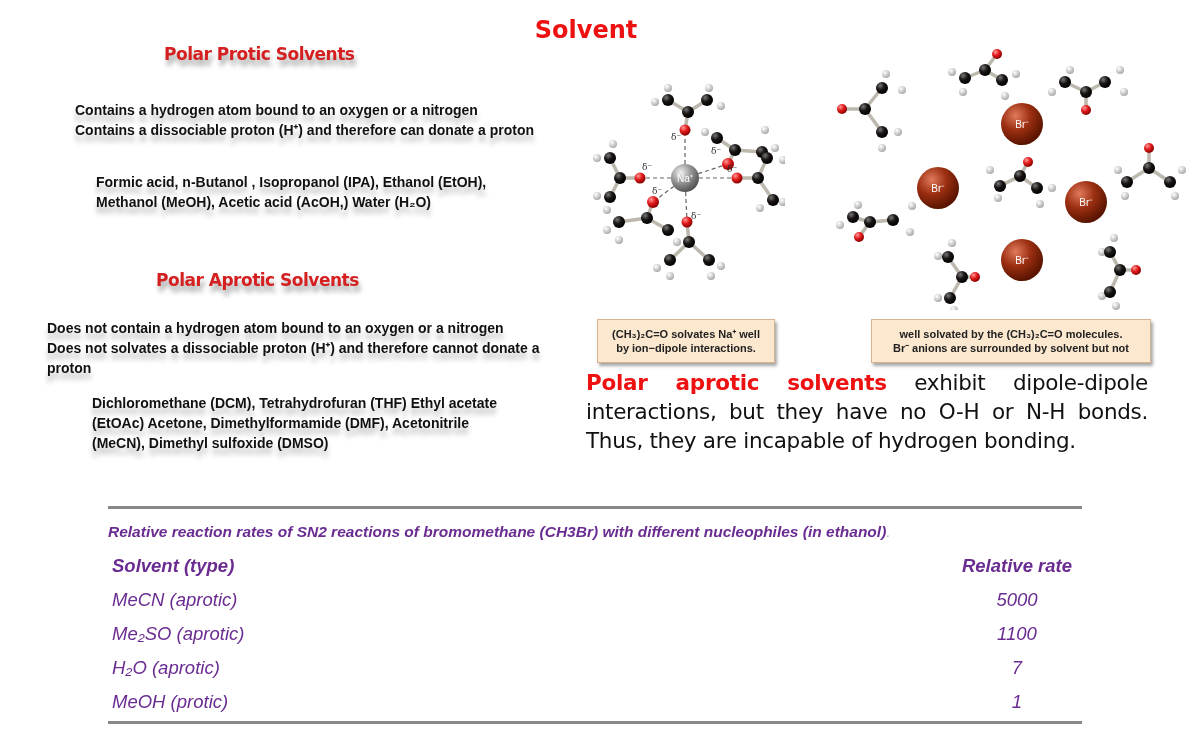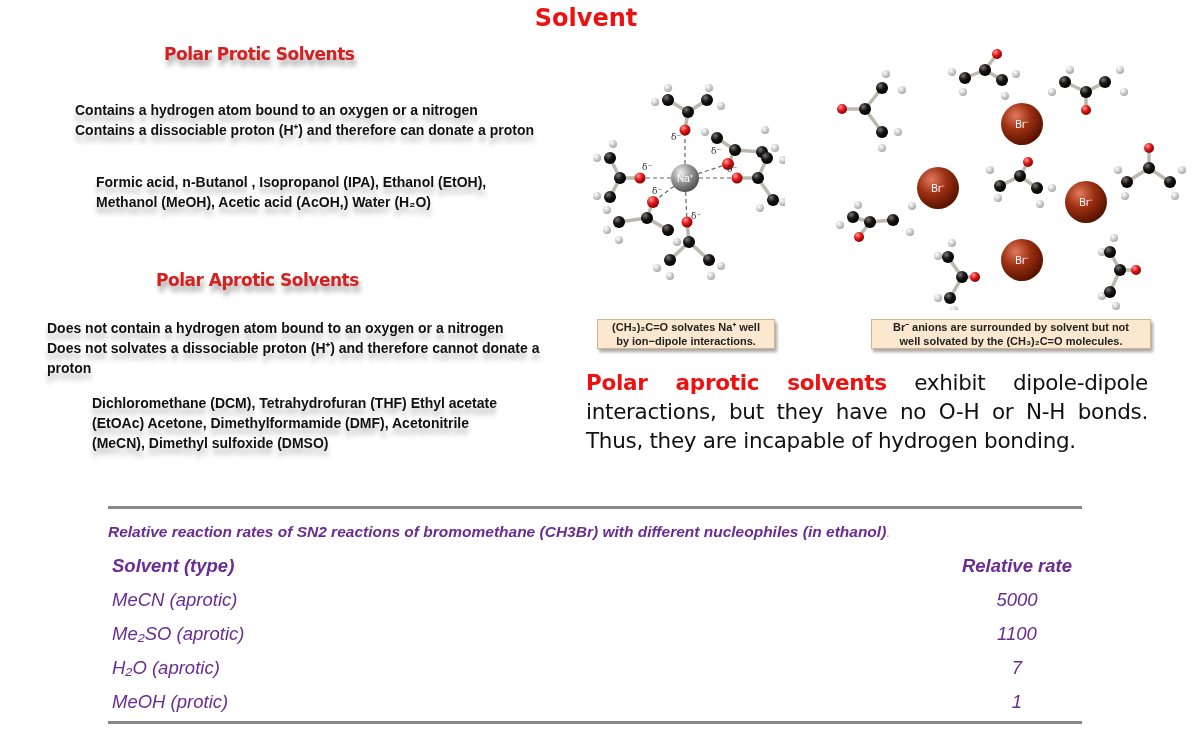--- a/index.html
+++ b/index.html
@@ -1,22 +1,22 @@
 <!DOCTYPE html>
 <html><head>
 <meta charset="utf-8">
 <style>
   html, body { margin:0; padding:0; background:#ffffff; }
   body { width:1192px; height:751px; position:relative; overflow:hidden; font-family:"Liberation Sans", sans-serif; }
   .abs { position:absolute; }
-  #title { left:0; width:1172px; top:4px; text-align:center; color:#ee1111; font-weight:bold; font-size:24px; font-family:"DejaVu Sans", sans-serif; }
+  #title { left:0; width:1172px; top:16px; text-align:center; color:#ee1111; font-weight:bold; font-size:24px; font-family:"DejaVu Sans", sans-serif; }
   .sec-h { color:#d42020; font-weight:bold; font-size:17px; font-family:"DejaVu Sans", sans-serif; text-shadow:2px 6px 5px rgba(0,0,0,0.35); letter-spacing:-0.5px; }
   .blurb { color:#111; font-weight:bold; font-size:14px; line-height:20px; text-shadow:0 7px 5px rgba(0,0,0,0.25); font-family:"Liberation Sans", sans-serif; }
   .blurb .ln { display:block; }
-  .caption-box { background:#fbe8cf; border:1px solid #d7b48f; box-shadow:2px 3px 3px rgba(0,0,0,0.35); font-size:11px; font-weight:bold; color:#222; text-align:center; line-height:14px; padding:0 6px; font-family:"Liberation Sans", sans-serif; }
+  .caption-box { background:#fbe8cf; border:1px solid #d7b48f; box-shadow:2px 3px 3px rgba(0,0,0,0.35); font-size:11px; font-weight:bold; color:#222; text-align:center; line-height:14px; padding:7px 6px; font-family:"Liberation Sans", sans-serif; }
   #para { left:586px; top:368px; width:562px; font-size:21.5px; line-height:29px; color:#111; text-align:justify; font-family:"DejaVu Sans", sans-serif; letter-spacing:-0.3px; }
   #para .hl { color:#ee1111; font-weight:bold; }
   #tbl { left:108px; top:506px; width:974px;font-style:italic; }
   #tbl .rule { height:3px; background:#888; }
   #tbl .cap { color:#6a2c91; font-weight:bold; font-size:15.5px; margin-top:14px; height:26px; font-family:"Liberation Sans", sans-serif; }
   #tbl .cap .dot { color:#aaa; font-weight:normal; }
   #tbl .row { display:flex; justify-content:space-between; color:#6a2c91; font-size:18.5px; height:34px; line-height:34px; padding-left:4px; }
   #tbl .row.hdr { font-weight:bold; }
   #tbl .row .c2 { width:130px; text-align:center; }
 </style>
@@ -275,22 +275,22 @@
     <circle cx="202" cy="220" r="21"></circle>
   </g>
   <g font-size="10" fill="#fff" text-anchor="middle" font-family="Liberation Sans, sans-serif">
     <text x="202" y="88">Br⁻</text>
     <text x="118" y="152">Br⁻</text>
     <text x="266" y="166">Br⁻</text>
     <text x="202" y="224">Br⁻</text>
   </g>
 </svg>
 <div class="abs caption-box" style="left:871px; top:319px; width:266px;">
+  <div>well solvated by the (CH₃)₂C=O molecules.</div>
   <div>Br⁻ anions are surrounded by solvent but not</div>
-  <div>well solvated by the (CH₃)₂C=O molecules.</div>
 </div>
 
 <div id="para" class="abs"><span class="hl">Polar aprotic solvents</span><span> exhibit dipole-dipole interactions, but they have no O-H or N-H bonds. Thus, they are incapable of hydrogen bonding.</span></div>
 
 <div id="tbl" class="abs">
   <div class="rule"></div>
   <div class="cap"><span>Relative reaction rates of SN2 reactions of bromomethane (CH3Br) with different nucleophiles (in ethanol)</span><span class="dot">.</span></div>
   <div class="row hdr">
     <span>Solvent (type)</span>
     <span class="c2">Relative rate</span>

